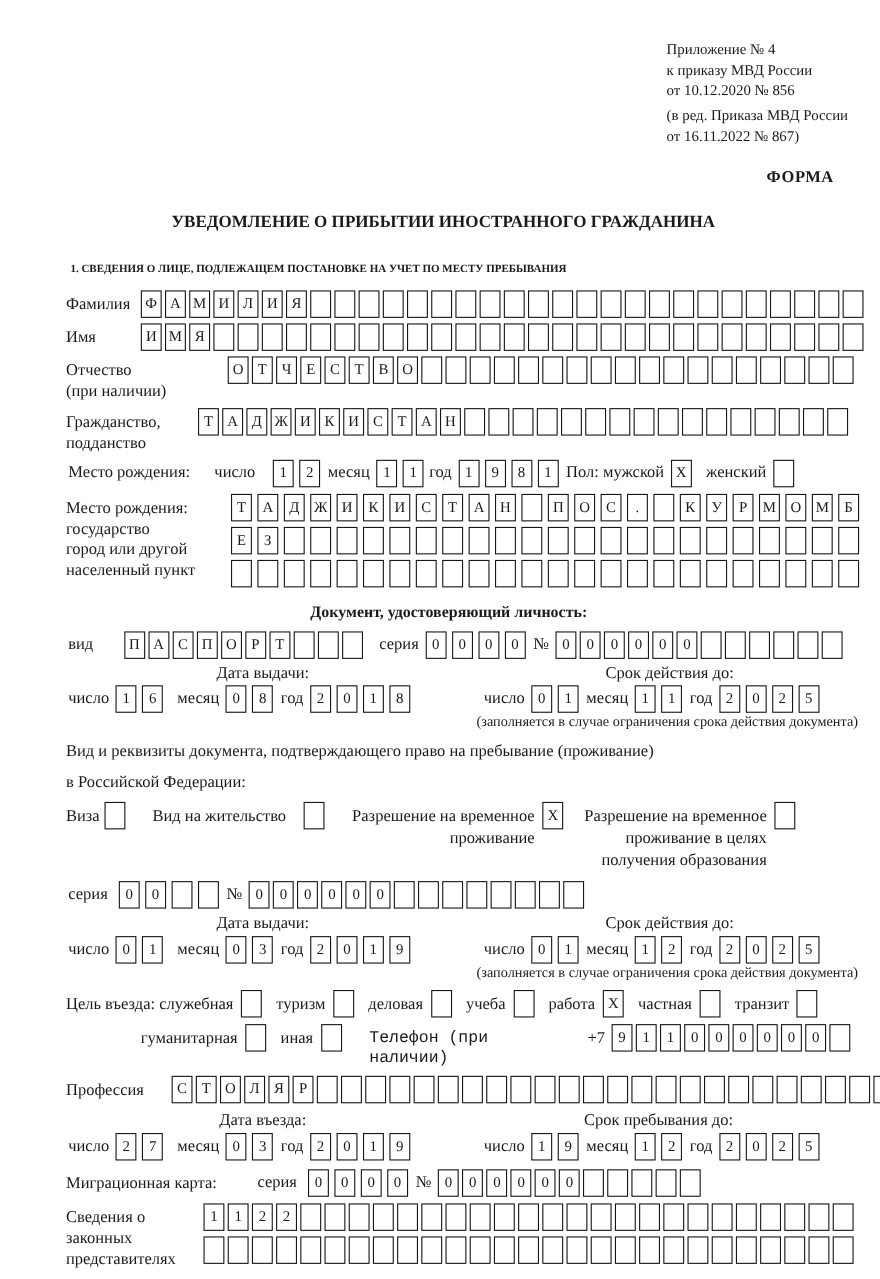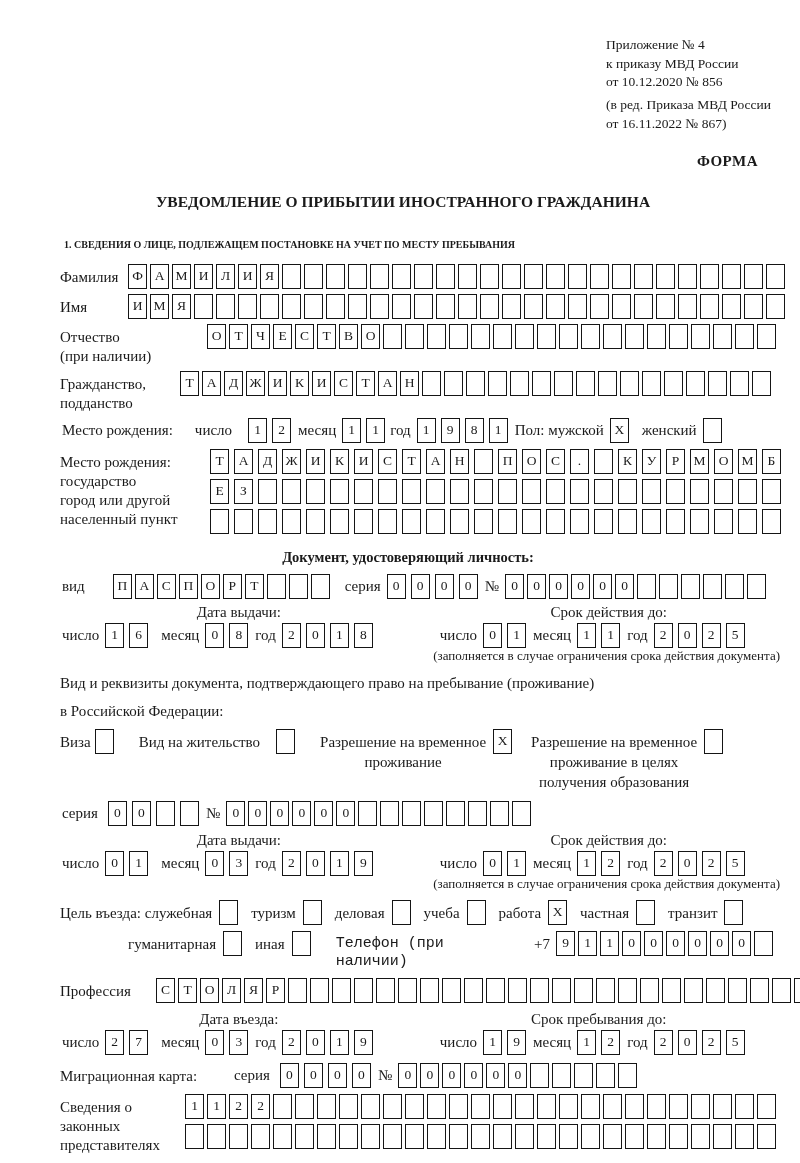--- a/index.html
+++ b/index.html
@@ -47,21 +47,21 @@
   .date-pair { }
   .date-caption { font-size:15px; text-align:center; margin-bottom:2px; }
   .date-line { display:flex; align-items:flex-start; }
   .small-note { font-size:13px; text-align:right; padding-right:6px; margin:-2px 0 8px 0; }
 
   .plain { font-size:15px; line-height:1.55; }
 
   .cb-row { display:flex; align-items:flex-start; margin:6px 0 8px 0; }
   .cb-item { display:flex; align-items:flex-start; }
   .cb-label { font-size:15px; line-height:1.35; padding-top:3px; }
-  .cb-label.center { text-align:center; }
+  .cb-label.center { text-align:right; }
   .cb-item .cells { margin-left:7px; padding-top:0; }
 
   .purpose-row { display:flex; align-items:flex-start; margin:4px 0 6px 0; flex-wrap:nowrap; }
   .purpose-row .lbl { padding-right:7px; }
   .purpose-row .cells { margin-right:10px; }
 </style>
 </head>
 <body>
 
 <div class="page">

